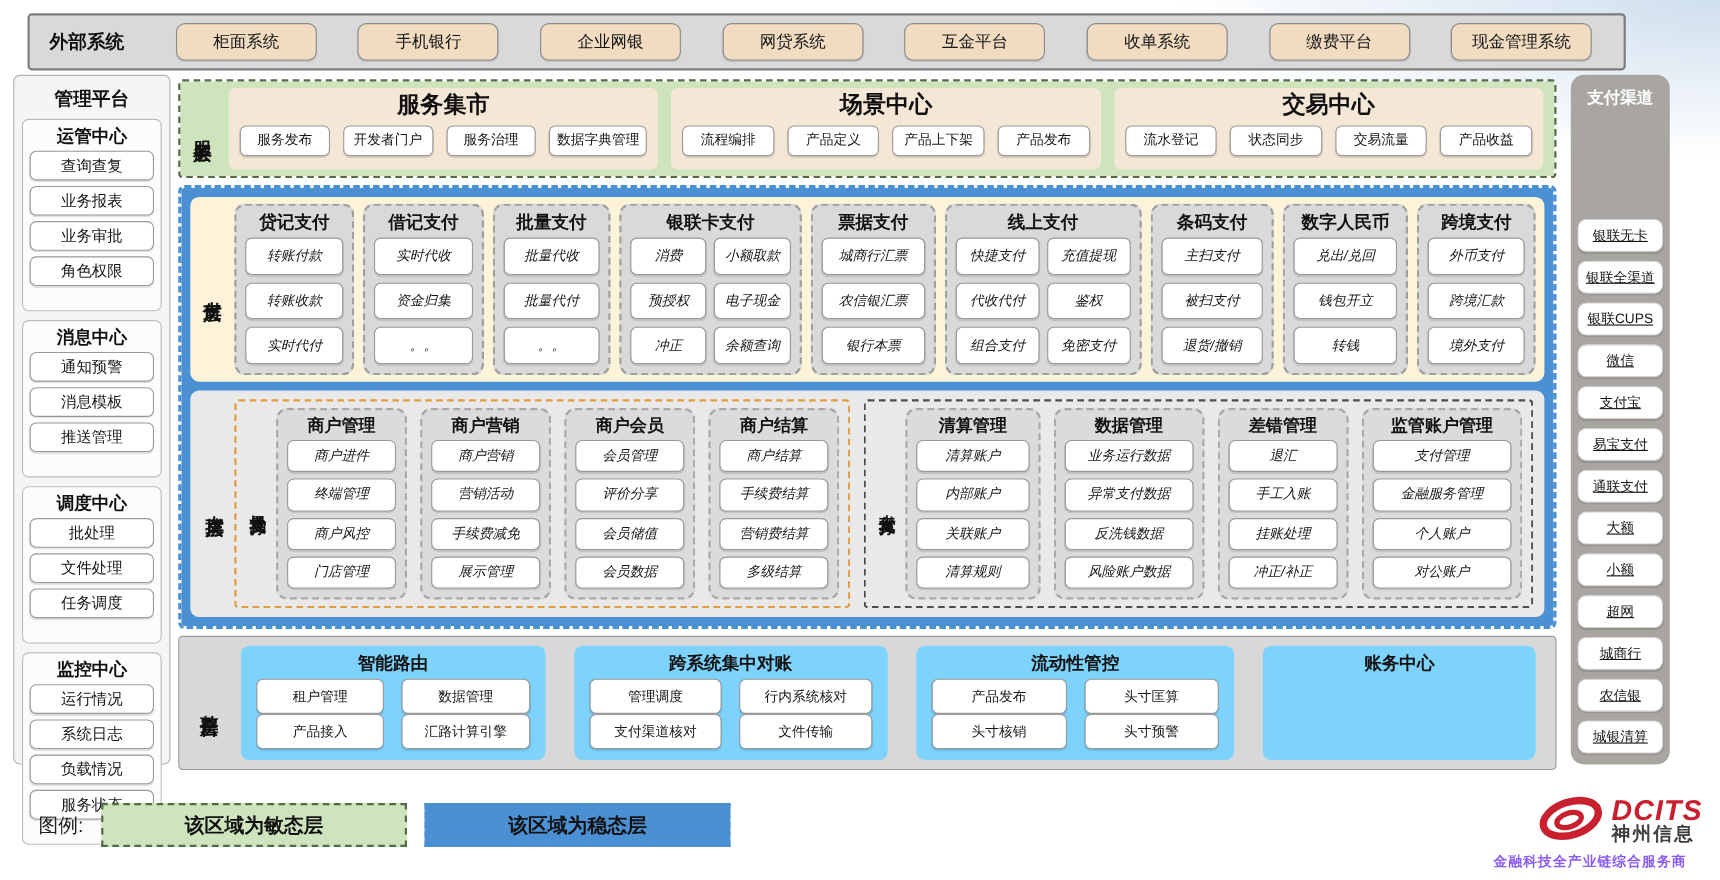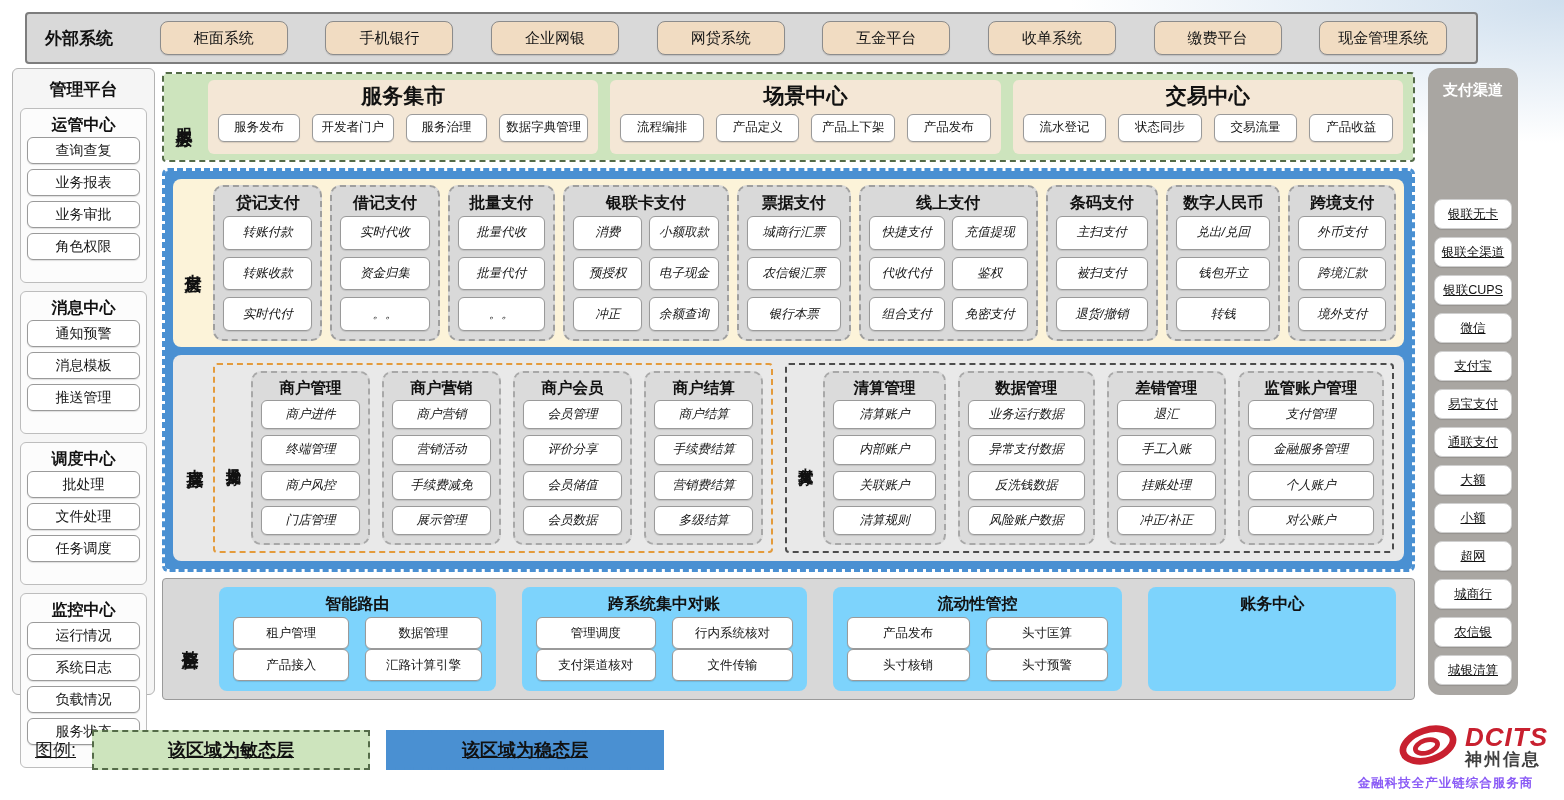--- a/index.html
+++ b/index.html
@@ -110,21 +110,21 @@
   
   .right-panel {
     position:absolute; left:1428px; top:68px; width:90px; height:627px;
     background:#a9a6a2; border-radius:12px; padding:8px 6px 10px;
     display:flex; flex-direction:column;
   }
   .rp-title { color:#fff; font-weight:bold; font-size:15px; text-align:center; height:28px; line-height:28px; }
   .rp-items { flex:1; display:flex; flex-direction:column; justify-content:flex-end; gap:8px; padding-top:4px;text-decoration:underline; }
   .rp-items .btn { height:30px; font-size:12.5px; border:1px solid #cfcfcf; border-radius:8px; }
   
-  .legend { position:absolute; left:35px; top:730px; display:flex; align-items:center; gap:16px;text-decoration:underline; }
+  .legend { position:absolute; left:35px; top:730px; display:flex; align-items:center; gap:16px; }
   .legend-label { font-size:18px; color:#222; }
   .legend-box {
     width:278px; height:40px; display:flex; align-items:center; justify-content:center;
     font-weight:bold; font-size:18px; background-clip:padding-box;
   }
   .legend-agile { background:#cde4bd; border:2px dashed #546b48; }
   .legend-stable { background:#4a90d2; border:3px dashed #4a90d2; }
   
   .logo { position:absolute; right:16px; bottom:8px; width:205px; }
   .logo-top { display:flex; align-items:center; justify-content:flex-end; gap:6px; }

